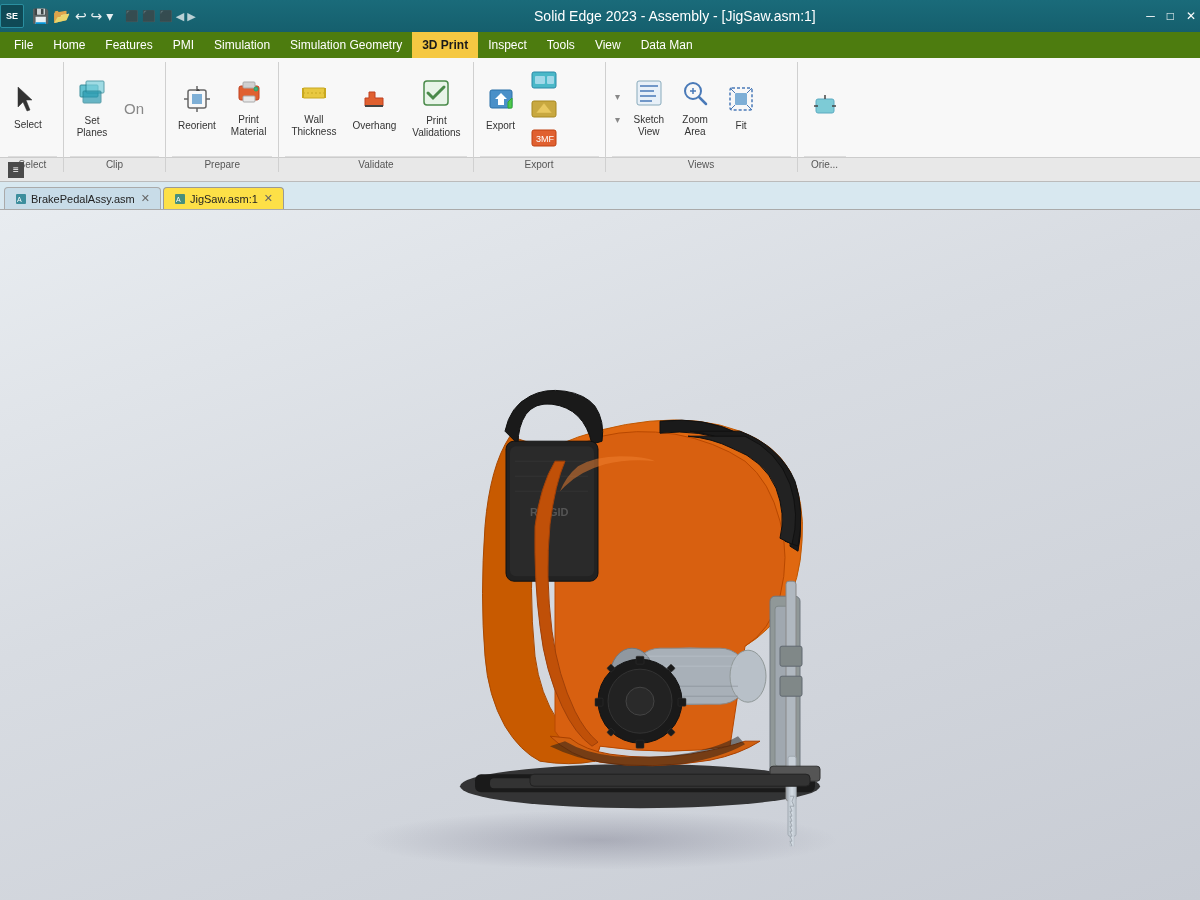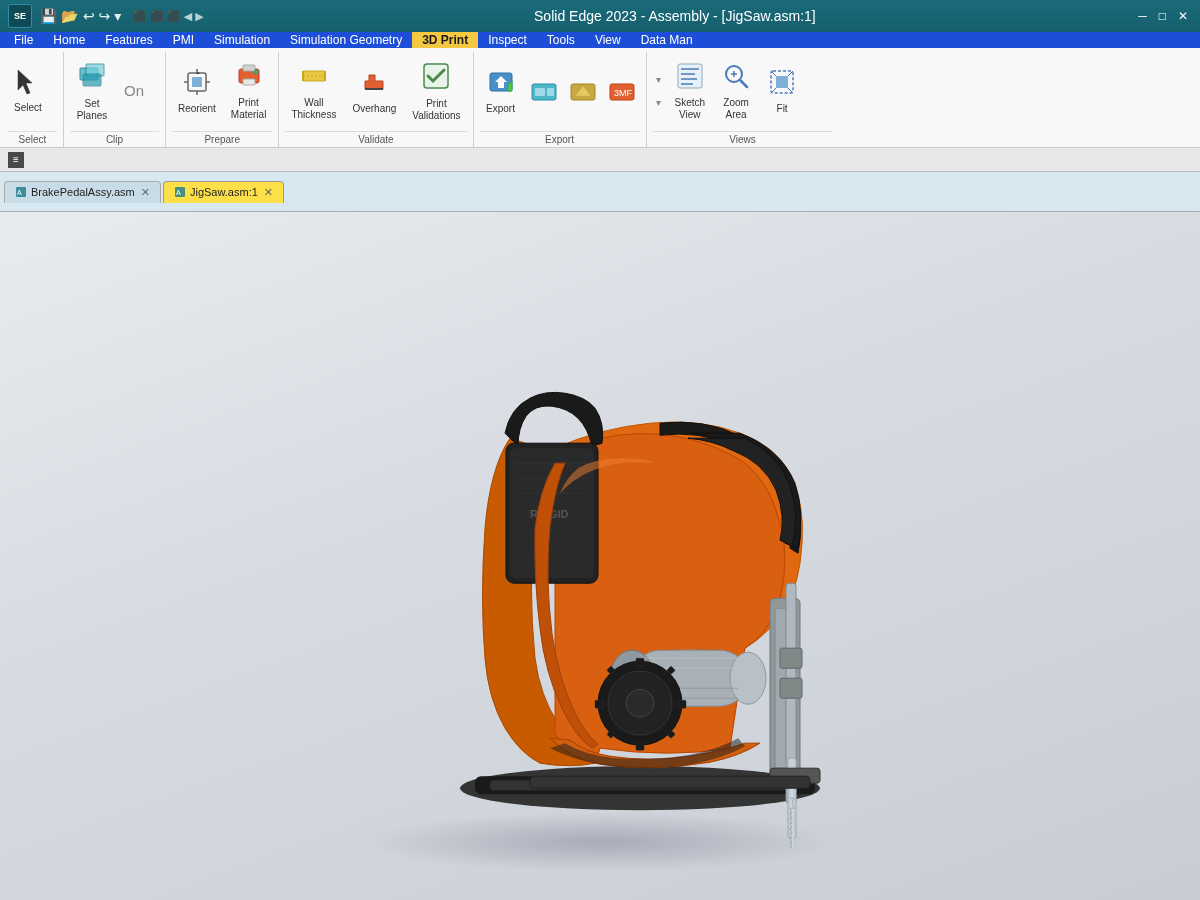--- a/index.html
+++ b/index.html
@@ -4,21 +4,21 @@
   <style>
     * { margin: 0; padding: 0; box-sizing: border-box; }
     body { width: 1200px; height: 900px; overflow: hidden; font-family: 'Segoe UI', Arial, sans-serif; background: #f0f0f0; }
 
     
     #title-bar {
       height: 32px;
       background: linear-gradient(to bottom, #1a6b7a, #155f6d);
       display: flex;
       align-items: center;
-      padding: 0 8px;
+      padding: 0 0;
       color: white;
       font-size: 12px;
     }
     #title-bar .logo {
       width: 24px; height: 24px;
       background: #0f4a56;
       border: 1px solid #2a8fa0;
       display: flex; align-items: center; justify-content: center;
       font-size: 9px; font-weight: bold; color: #fff;
       margin-right: 8px;
@@ -35,22 +35,22 @@
     }
     #title-bar .window-controls {
       display: flex; gap: 4px;
     }
     #title-bar .window-controls span {
       font-size: 12px; cursor: pointer; padding: 0 4px;
     }
 
     
     #menu-bar {
-      height: 16px;
-      background: #1d4ed8;
+      height: 26px;
+      background: #4d7c0f;
       display: flex;
       align-items: center;
       padding: 0 4px;
     }
     #menu-bar .menu-item {
       color: white;
       font-size: 12px;
       padding: 0 10px;
       height: 100%;
       display: flex; align-items: center;
@@ -156,24 +156,24 @@
     #status-bar .status-icon {
       width: 16px; height: 16px;
       background: #4a4a4a;
       margin-right: 6px;
       display: flex; align-items: center; justify-content: center;
       font-size: 10px; color: white;
     }
 
     
     #tab-bar {
-      height: 40px;
+      height: 28px;
       background: #d8e8f0;
       display: flex;
-      align-items: center;
+      align-items: flex-end;
       padding-left: 4px;
       border-bottom: 1px solid #aaa;
     }
     .tab {
       display: flex;
       align-items: center;
       padding: 4px 10px;
       font-size: 11px;
       cursor: pointer;
       border: 1px solid #aaa;
@@ -371,21 +371,21 @@
         <div class="ribbon-btn">
           <span class="btn-icon">
             <svg width="30" height="30" viewBox="0 0 30 30">
               <rect x="4" y="6" width="22" height="18" rx="2" fill="#4a90c8" stroke="#2a70a8" stroke-width="1"></rect>
               <polygon points="15,9 21,15 18,15 18,21 12,21 12,15 9,15" fill="white"></polygon>
               <path d="M22 18 L26 14 L26 24 L22 24 Z" fill="#50c850" stroke="#30a830" stroke-width="1"></path>
             </svg>
           </span>
           <span class="btn-label">Export</span>
         </div>
-        <div style="display:flex; flex-direction:row; gap:3px; padding-top:4px;">
+        <div style="display:flex; flex-direction:column; gap:3px; padding-top:4px;">
           <div class="ribbon-btn-small">
             <span>
               <svg width="28" height="20" viewBox="0 0 28 20">
                 <rect x="2" y="2" width="24" height="16" rx="2" fill="#4ab8c8" stroke="#2a8aa8" stroke-width="1"></rect>
                 <rect x="5" y="6" width="10" height="8" rx="1" fill="#a0d8e8"></rect>
                 <rect x="17" y="6" width="7" height="8" rx="1" fill="#a0d8e8"></rect>
               </svg>
             </span>
           </div>
           <div class="ribbon-btn-small">
@@ -446,20 +446,35 @@
               <rect x="9" y="9" width="12" height="12" rx="1" fill="#4a90c8" opacity="0.7"></rect>
               <path d="M4 4 L9 9 M26 4 L21 9 M4 26 L9 21 M26 26 L21 21" stroke="#4a7ab8" stroke-width="1"></path>
             </svg>
           </span>
           <span class="btn-label">Fit</span>
         </div>
       </div>
       <div class="ribbon-group-label">Views</div>
     </div>
 
+    <div class="ribbon-group" style="min-width:50px;">
+      <div class="ribbon-group-buttons">
+        <div class="ribbon-btn">
+          <span class="btn-icon">
+            <svg width="30" height="30" viewBox="0 0 30 30">
+              <rect x="6" y="8" width="18" height="14" rx="2" fill="#4ab8c8" opacity="0.7" stroke="#1a8aaa" stroke-width="1"></rect>
+              <line x1="15" y1="4" x2="15" y2="8" stroke="#444" stroke-width="1.5"></line>
+              <line x1="4" y1="15" x2="8" y2="15" stroke="#444" stroke-width="1.5"></line>
+              <line x1="22" y1="15" x2="26" y2="15" stroke="#444" stroke-width="1.5"></line>
+            </svg>
+          </span>
+        </div>
+      </div>
+      <div class="ribbon-group-label">Orie...</div>
+    </div>
 
   </div>
 </div>
 
 <div id="status-bar">
   <div class="status-icon">≡</div>
 </div>
 
 <div id="tab-bar">
   <div class="tab">

